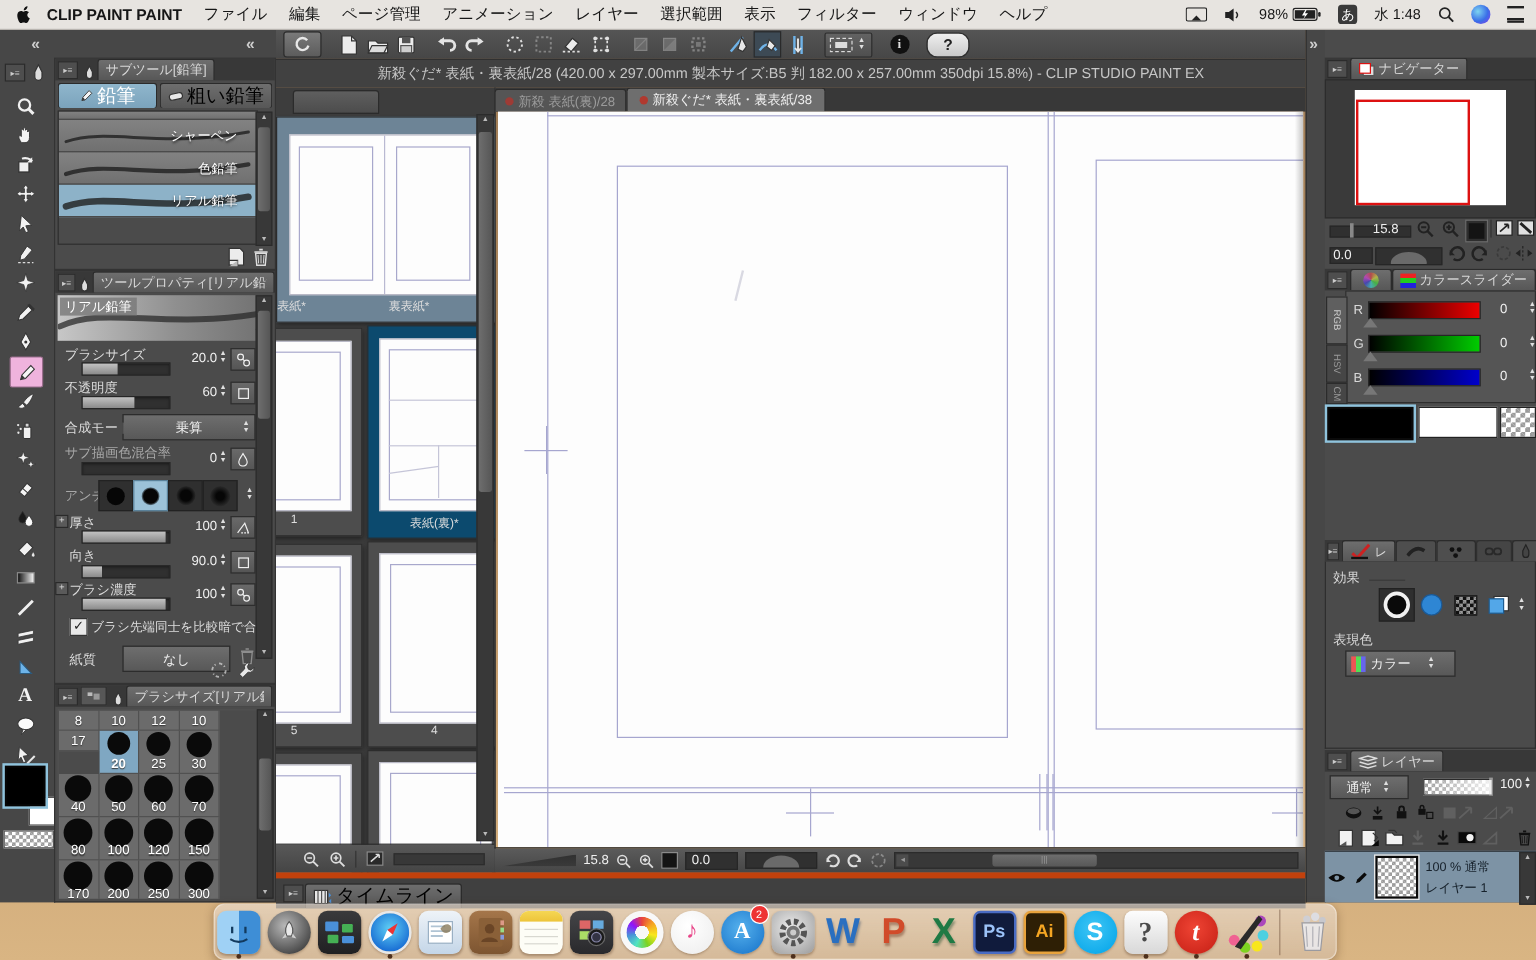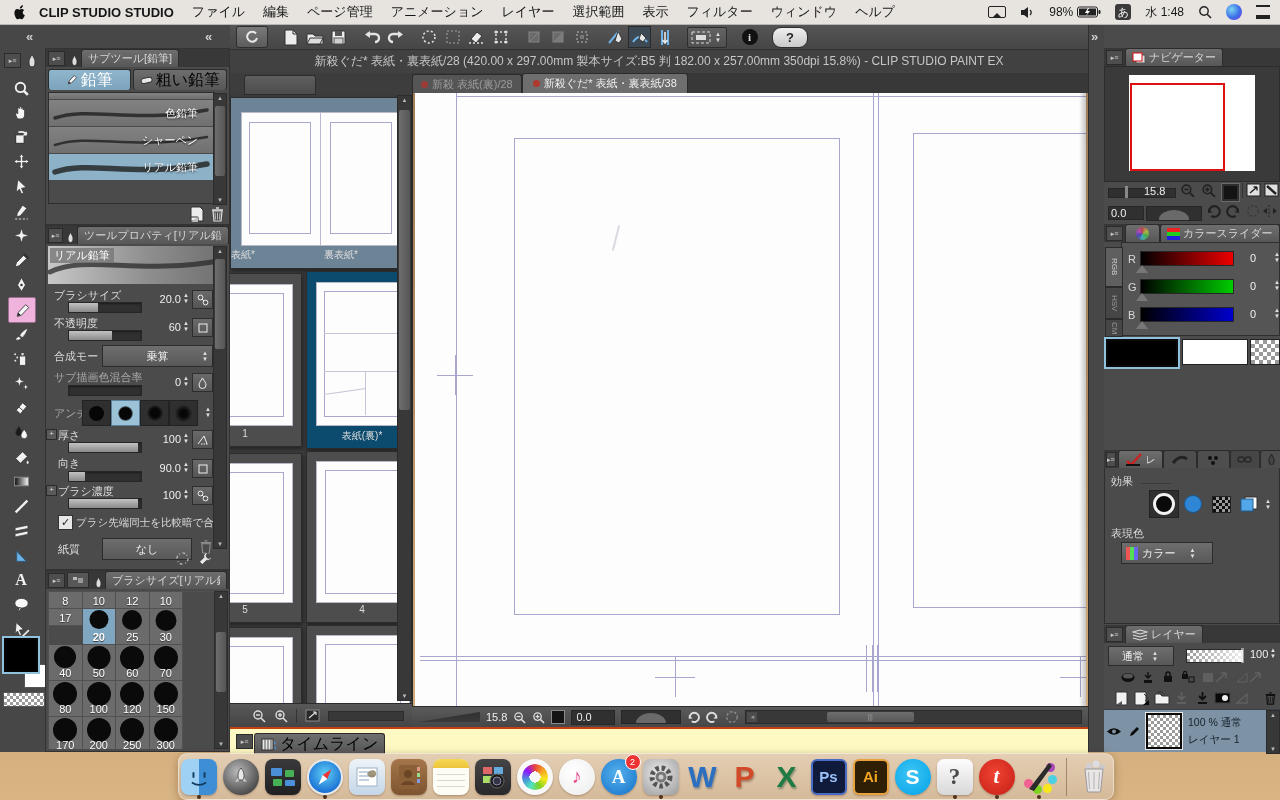--- a/index.html
+++ b/index.html
@@ -86,21 +86,21 @@
 </style>
 </head>
 <body>
 
 <div id="menubar" class="abs">
   <span class="ico" style="width:20px">
     <svg width="14" height="16" viewBox="0 0 14 16">
         <path d="M7.6 2.4c.5-.7 1.5-1.2 2.3-1.2.1.9-.3 1.7-.8 2.3-.5.7-1.4 1.2-2.3 1.1-.1-.8.3-1.6.8-2.2zM10.9 13.1c-.5 1.1-1 2.1-2 2.1-.9 0-1.1-.5-2.2-.5s-1.3.5-2.2.5c-1 0-1.6-1.1-2.1-2.2C1.3 10.7 1 8.1 2 6.5c.5-.8 1.4-1.4 2.4-1.4.9 0 1.4.6 2.2.6.7 0 1.1-.6 2.2-.6.8 0 1.7.5 2.3 1.2-2 1.2-1.7 4.1.7 5-.3 1-.5 1.3-.9 1.8z" fill="#111"></path>
       </svg>
   </span>
-  <span class="menu-item" style="font-weight:bold">CLIP STUDIO STUDIO</span>
+  <span class="menu-item" style="font-weight:bold">CLIP PAINT PAINT</span>
   <span id="menu-items" style="display:flex">
       <span class="menu-item">ファイル</span>
       <span class="menu-item">編集</span>
       <span class="menu-item">ページ管理</span>
       <span class="menu-item">アニメーション</span>
       <span class="menu-item">レイヤー</span>
       <span class="menu-item">選択範囲</span>
       <span class="menu-item">表示</span>
       <span class="menu-item">フィルター</span>
       <span class="menu-item">ウィンドウ</span>
@@ -575,29 +575,29 @@
         </svg>
       <span>粗い鉛筆</span>
       </span>
   </div>
   <div id="subtool-list" style="margin:2px 14px 0 2px;border:1px solid #2e2e2e;overflow:hidden;height:110px">
       <div class="strow" style="height: 6px;">
         <span class="lbl">薄い鉛筆</span>
       </div>
       <div class="strow">
         <svg width="160" height="24">
-          <path d="M4 16 C 40 4, 80 22, 156 8" fill="none" stroke="#1f1f1f" stroke-width="3.5" opacity=".8" stroke-linecap="round"></path>
-        </svg>
-        <span class="lbl">色鉛筆</span>
+          <path d="M4 16 C 40 4, 80 22, 156 8" fill="none" stroke="#1f1f1f" stroke-width="2.5" opacity=".8" stroke-linecap="round"></path>
+        </svg>
+        <span class="lbl">シャーペン</span>
       </div>
       <div class="strow">
         <svg width="160" height="24">
-          <path d="M4 16 C 40 4, 80 22, 156 8" fill="none" stroke="#1f1f1f" stroke-width="2.5" opacity=".8" stroke-linecap="round"></path>
-        </svg>
-        <span class="lbl">シャーペン</span>
+          <path d="M4 16 C 40 4, 80 22, 156 8" fill="none" stroke="#1f1f1f" stroke-width="3.5" opacity=".8" stroke-linecap="round"></path>
+        </svg>
+        <span class="lbl">色鉛筆</span>
       </div>
       <div class="strow sel">
         <svg width="160" height="24">
           <path d="M4 16 C 40 4, 80 22, 156 8" fill="none" stroke="#1f1f1f" stroke-width="5.5" opacity=".8" stroke-linecap="round"></path>
         </svg>
         <span class="lbl">リアル鉛筆</span>
       </div>
     </div>
   <div class="abs vscroll" style="right:2px;top:44px;width:12px;height:110px">
     <span class="scrollarrow" style="top:1px">▲</span>
@@ -1073,21 +1073,21 @@
           <circle cx="8" cy="8" r="6"></circle>
         </g>
       </svg>
     </span>
   <span style="flex:1;height:12px;background:#383838;border:1px solid #2b2b2b;position:relative">
     <span style="position:absolute;left:1px;top:1px;bottom:1px;width:10px;background:#4c4c4c;color:#999;font-size:7px;text-align:center;line-height:9px">◂</span>
     <span style="position:absolute;left:24%;top:1px;bottom:1px;width:26%;background:linear-gradient(#6e6e6e,#585858);border-radius:2px;color:#9a9a9a;font-size:7px;text-align:center;line-height:9px">|||</span>
   </span>
 </div>
 
-<div class="abs" style="left:230px;top:727px;width:858px;height:25px;background:#fef9c3;border-top:2px solid #c2410c">
+<div class="abs" style="left:230px;top:727px;width:858px;height:25px;background:#404040;border-top:5px solid #c2410c">
   <span class="burger abs" style="left:4px;top:5px"></span>
   <span class="ptab abs" style="left:24px;top:4px;height:20px">
     <svg width="16" height="13" viewBox="0 0 16 13">
         <rect x="1" y="1" width="11" height="11" fill="#e8e8e8" stroke="#333"></rect>
         <line x1="4" y1="1" x2="4" y2="12" stroke="#555"></line>
         <line x1="7" y1="1" x2="7" y2="12" stroke="#555"></line>
         <line x1="10" y1="1" x2="10" y2="12" stroke="#555"></line>
         <path d="M13 3l2 2-2 2zM15 8l-2 2 2 2z" fill="#4a90d9"></path>
       </svg>
     <span>タイムライン</span>

